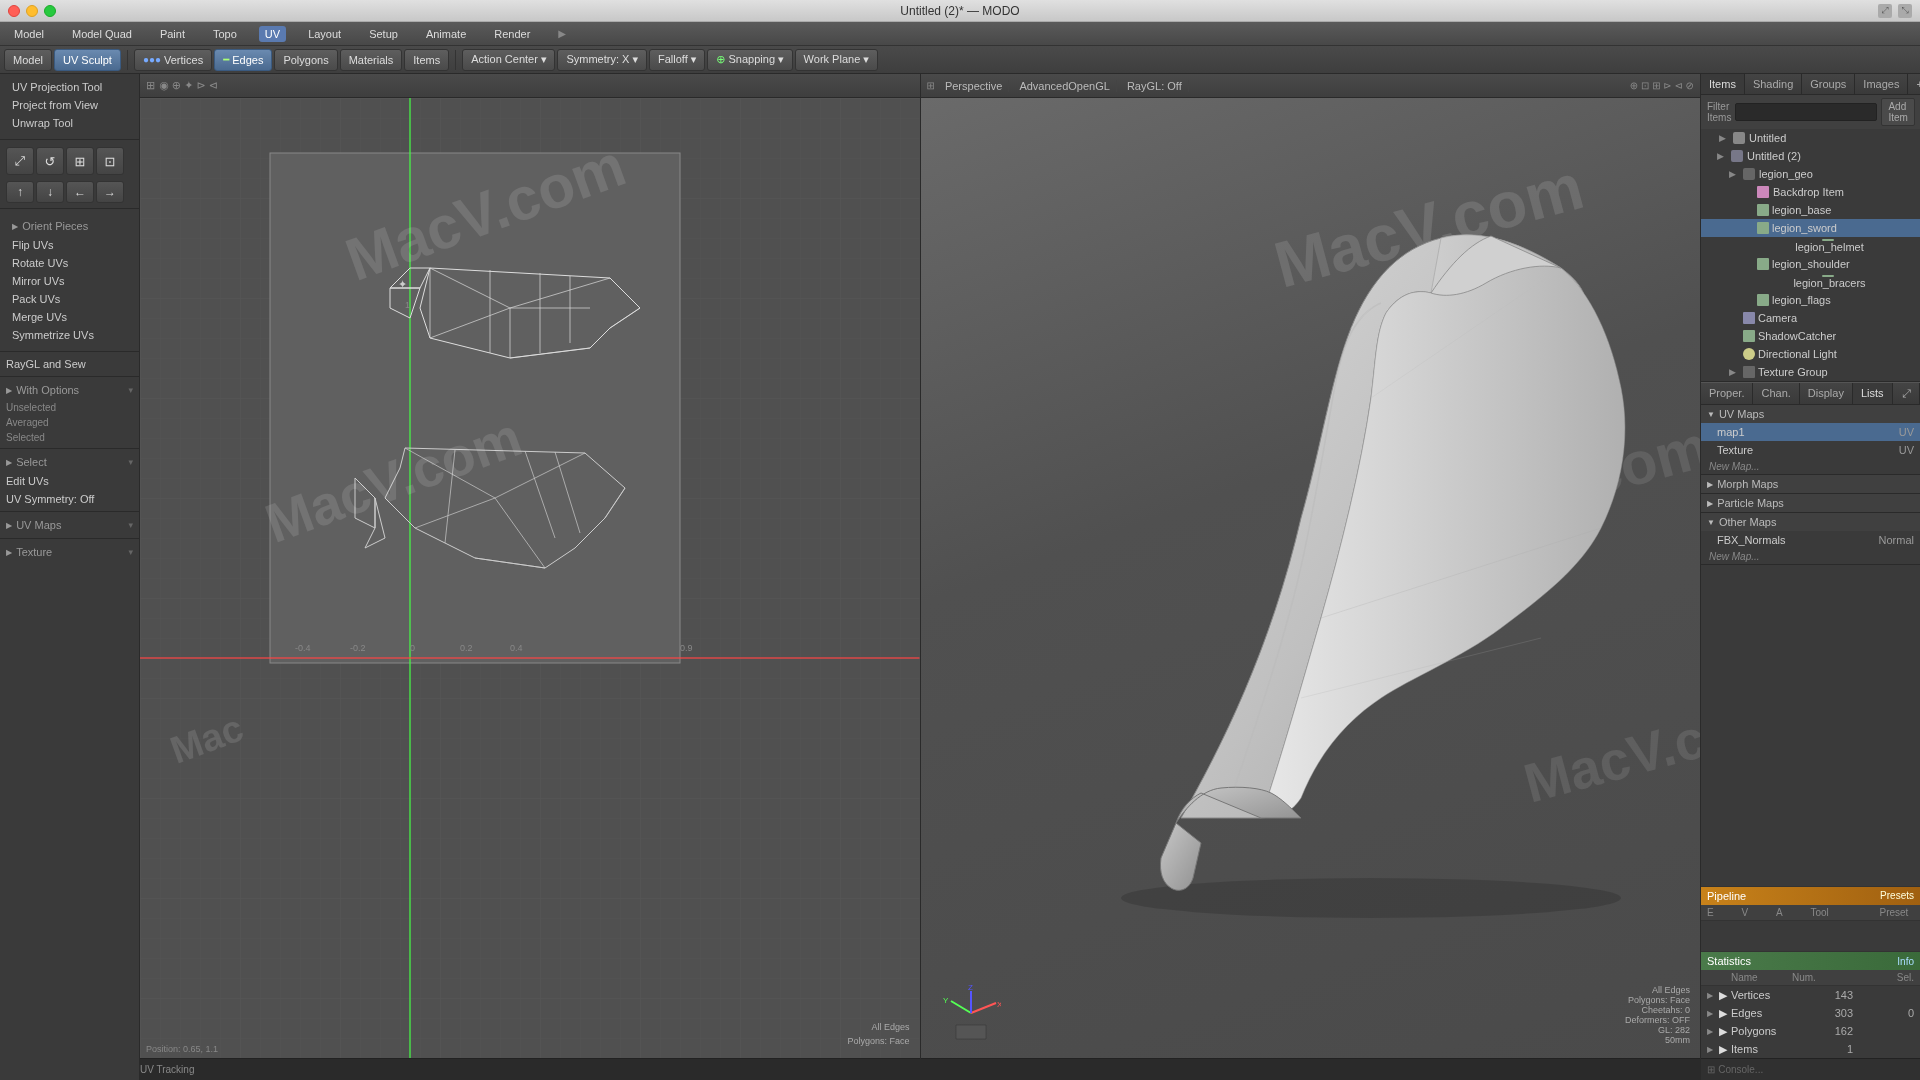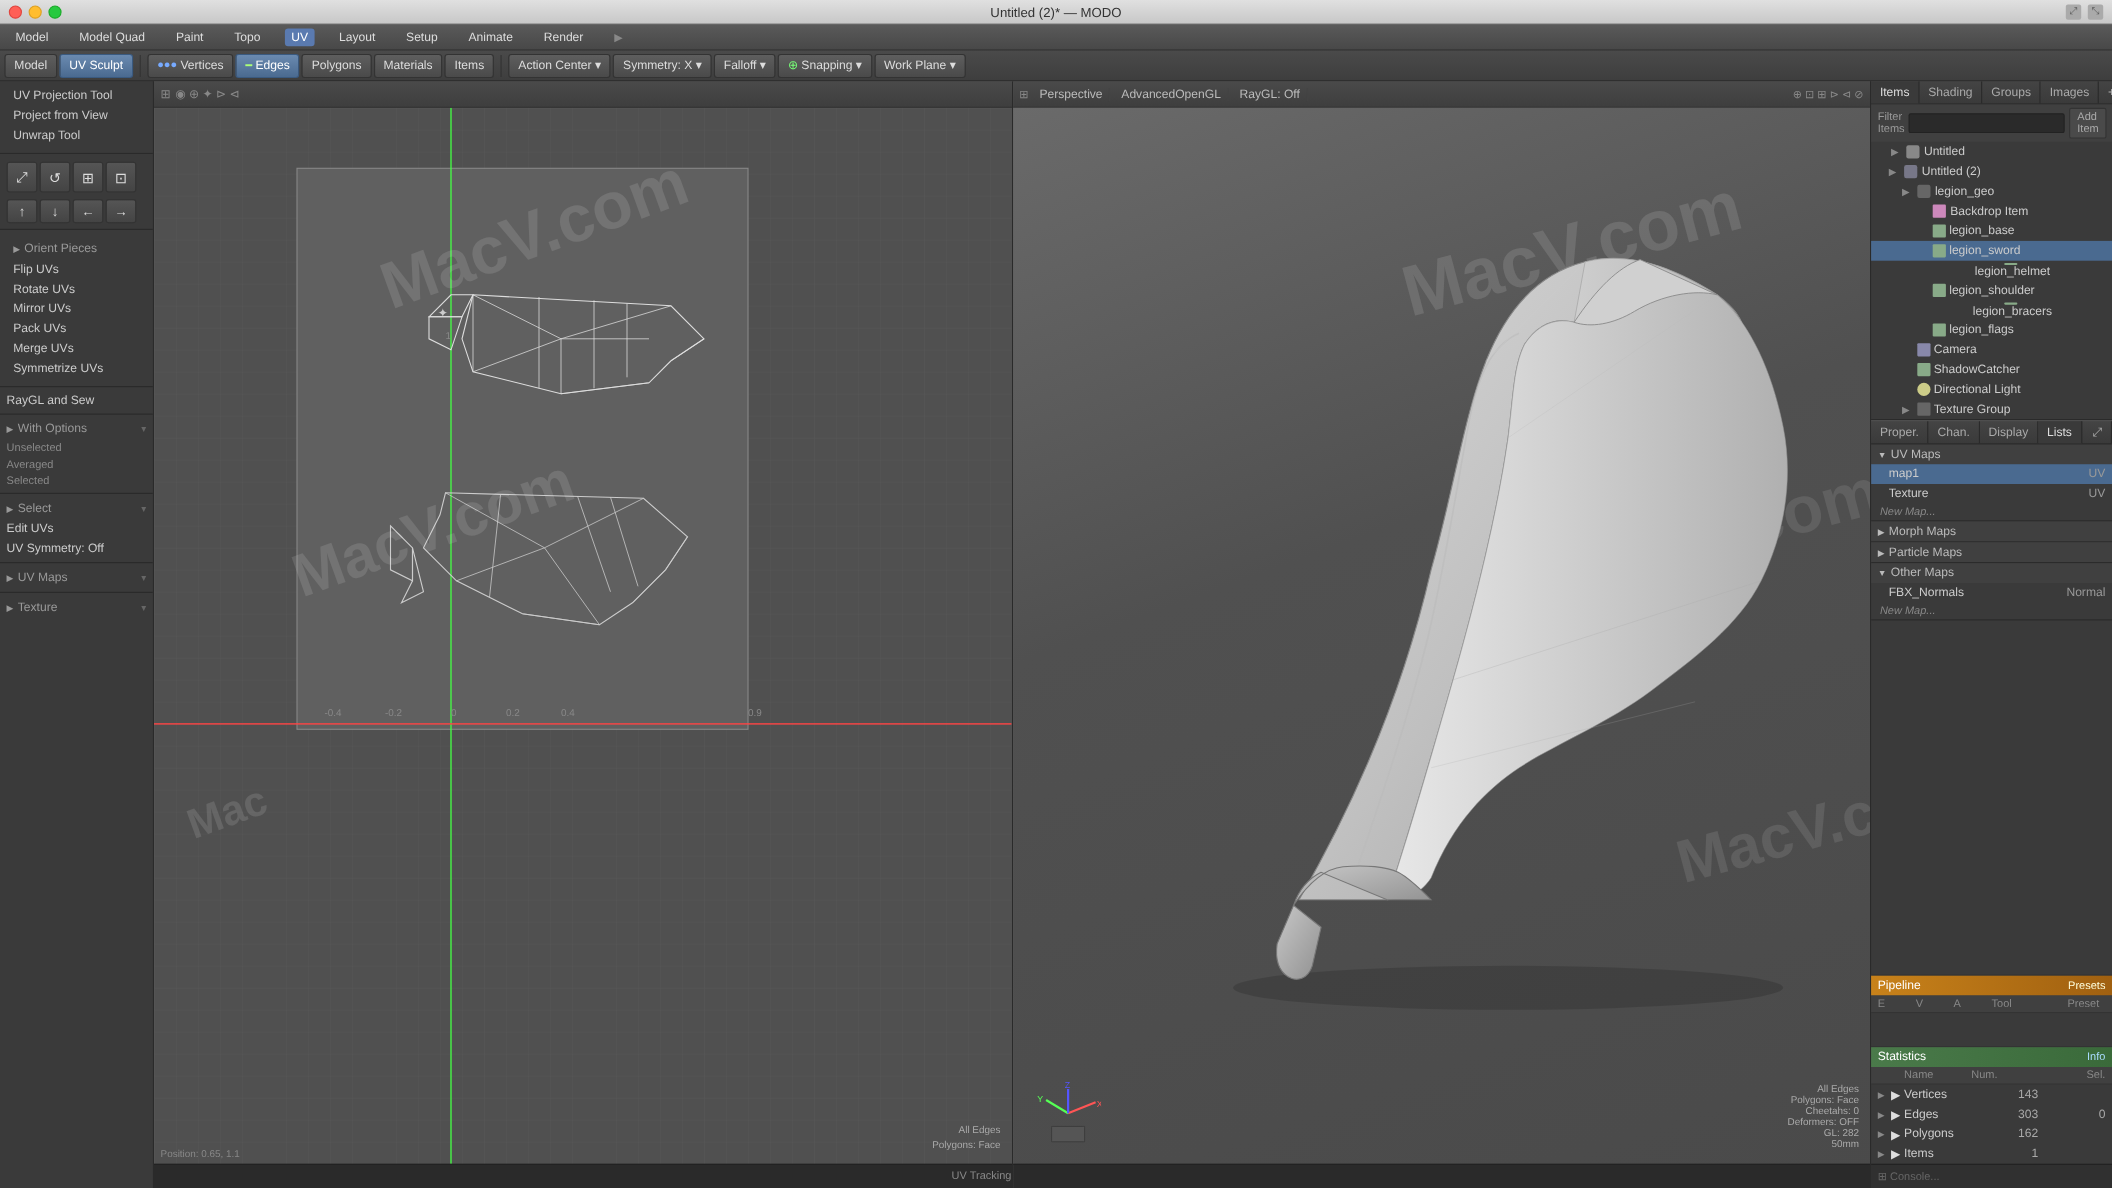--- a/index.html
+++ b/index.html
@@ -132,21 +132,21 @@
     }
     .lists-section-header .arr { font-size: 8px; }
     .lists-row { display: flex; align-items: center; padding: 2px 6px 2px 16px; height: 18px; }
     .lists-row.selected { background: #4a6a90; }
     .lists-cell { font-size: 11px; color: #ccc; flex: 1; }
     .lists-cell-type { font-size: 11px; color: #999; width: 60px; text-align: right; }
     .lists-add { padding: 2px 8px; font-size: 10px; color: #888; font-style: italic; cursor: pointer; }
 
     
     #pipeline-section { border-top: 1px solid #333; }
-    .pipeline-header { display: flex; align-items: center; padding: 3px 6px; background: linear-gradient(to right, #c8821a, #a06010); font-size: 11px; color: #fff; gap: 4px; }
+    .pipeline-header { display: flex; padding: 3px 6px; background: linear-gradient(to right, #c8821a, #a06010); font-size: 11px; color: #fff; gap: 4px; }
     .pipeline-label { font-weight: 500; }
     .pipeline-presets { margin-left: auto; font-size: 10px; color: #ffd; }
     .pipeline-cols { display: flex; padding: 2px 6px; background: #404040; border-bottom: 1px solid #333; }
     .pipeline-col { font-size: 10px; color: #888; flex: 1; }
     .pipeline-col.wide { flex: 2; }
 
     
     #stats-section { border-top: 1px solid #333; }
     .stats-header { display: flex; align-items: center; padding: 3px 6px; background: linear-gradient(to right, #4a7a4a, #3a6a3a); font-size: 11px; color: #fff; gap: 4px; }
     .stats-info { margin-left: auto; font-size: 10px; color: #adf; }
@@ -362,21 +362,21 @@
       <div class="watermark" style="top:620px; left:30px; font-size:38px;">Mac</div>
 
       <div style="position:absolute; top:180px; left:258px; color:#ccc; font-size:11px; cursor:crosshair;">✦</div>
 
       <div style="position:absolute; bottom:32px; right:10px; font-size:9px; color:#aaa; text-align:right; line-height:1.5;">
         <div>All Edges</div>
         <div>Polygons: Face</div>
       </div>
     </div>
 
-    <div style="position:absolute; bottom:0; left:0; right:0; height:22px; background:#2a2a2a; border-top:1px solid #222; display:flex; align-items:center; justify-content:flex-end;">
+    <div style="position:absolute; bottom:0; left:0; right:0; height:22px; background:#2a2a2a; border-top:1px solid #222; display:flex; align-items:center; justify-content:flex-start;">
       <span style="font-size:10px; color:#888;">UV Tracking</span>
     </div>
 
     <div style="position:absolute; bottom:26px; left:6px; font-size:9px; color:#888;">Position: 0.65, 1.1</div>
   </div>
 
   <div id="viewport-3d">
     <div id="vp3d-header">
       <span style="color:#888; font-size:10px;">⊞</span>
       <span class="vp3d-nav">Perspective</span>

